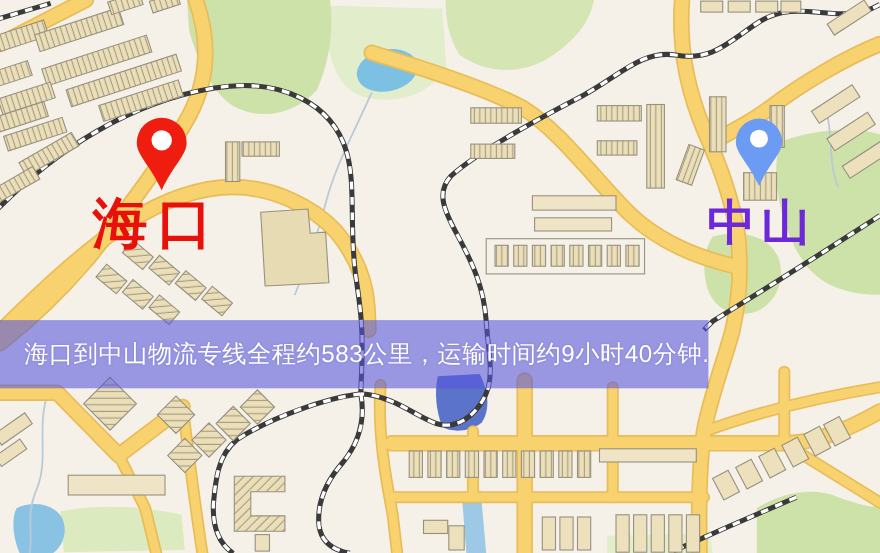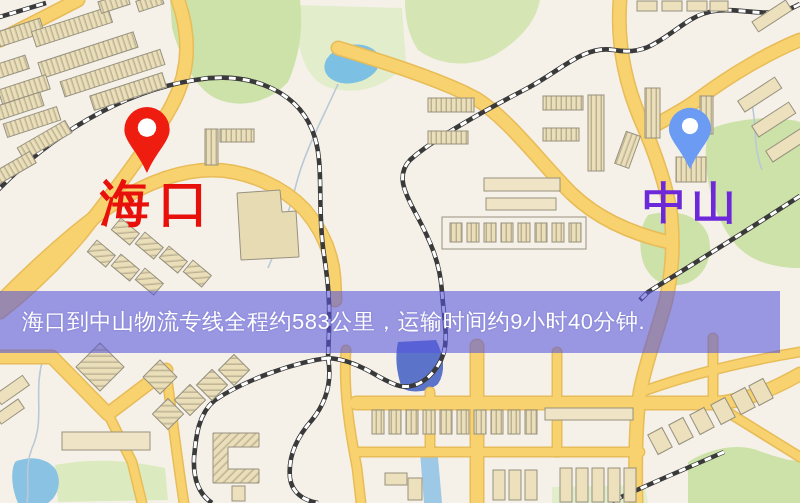--- a/index.html
+++ b/index.html
@@ -1,24 +1,24 @@
 <!DOCTYPE html>
 <html><head>
 <meta charset="utf-8">
 <style>
   html,body{margin:0;padding:0;background:#ddd;}
   .stage{position:relative;width:800px;height:503px;overflow:hidden;
          font-family:"Liberation Sans","DejaVu Sans",sans-serif;background:#f5f1e9;}
   .stage svg.map{position:absolute;left:0;top:0;}
-  .banner{position:absolute;left:0;top:291px;width:780px;height:62px;
+  .banner{position:absolute;left:0;top:291px;width:644px;height:62px;
           background:rgba(86,84,220,0.58);display:flex;align-items:center;z-index:4;}
   .banner span{color:#ffffff;font-size:22px;padding-left:22px;white-space:nowrap;
                letter-spacing:0.5px;text-shadow:0 0 2px rgba(60,60,160,0.35);}
   .city-label{position:absolute;font-weight:700;z-index:5;line-height:1;}
-  .city-label.origin{left:84px;top:178px;font-size:50px;color:#e8100a;letter-spacing:9px;margin-left:16px;}
+  .city-label.origin{left:84px;top:178px;font-size:50px;color:#e8100a;letter-spacing:9px;}
   .city-label.destination{left:643px;top:181px;font-size:44px;color:#6d28d9;letter-spacing:5px;}
   .pin{position:absolute;z-index:6;}
   .pin.origin{left:122px;top:106px;width:50px;height:68px;}
   .pin.destination{left:667px;top:105px;width:46px;height:67px;}
   .pin svg{display:block;width:100%;height:100%;}
 </style>
 </head>
 <body>
 
 <div class="stage">

